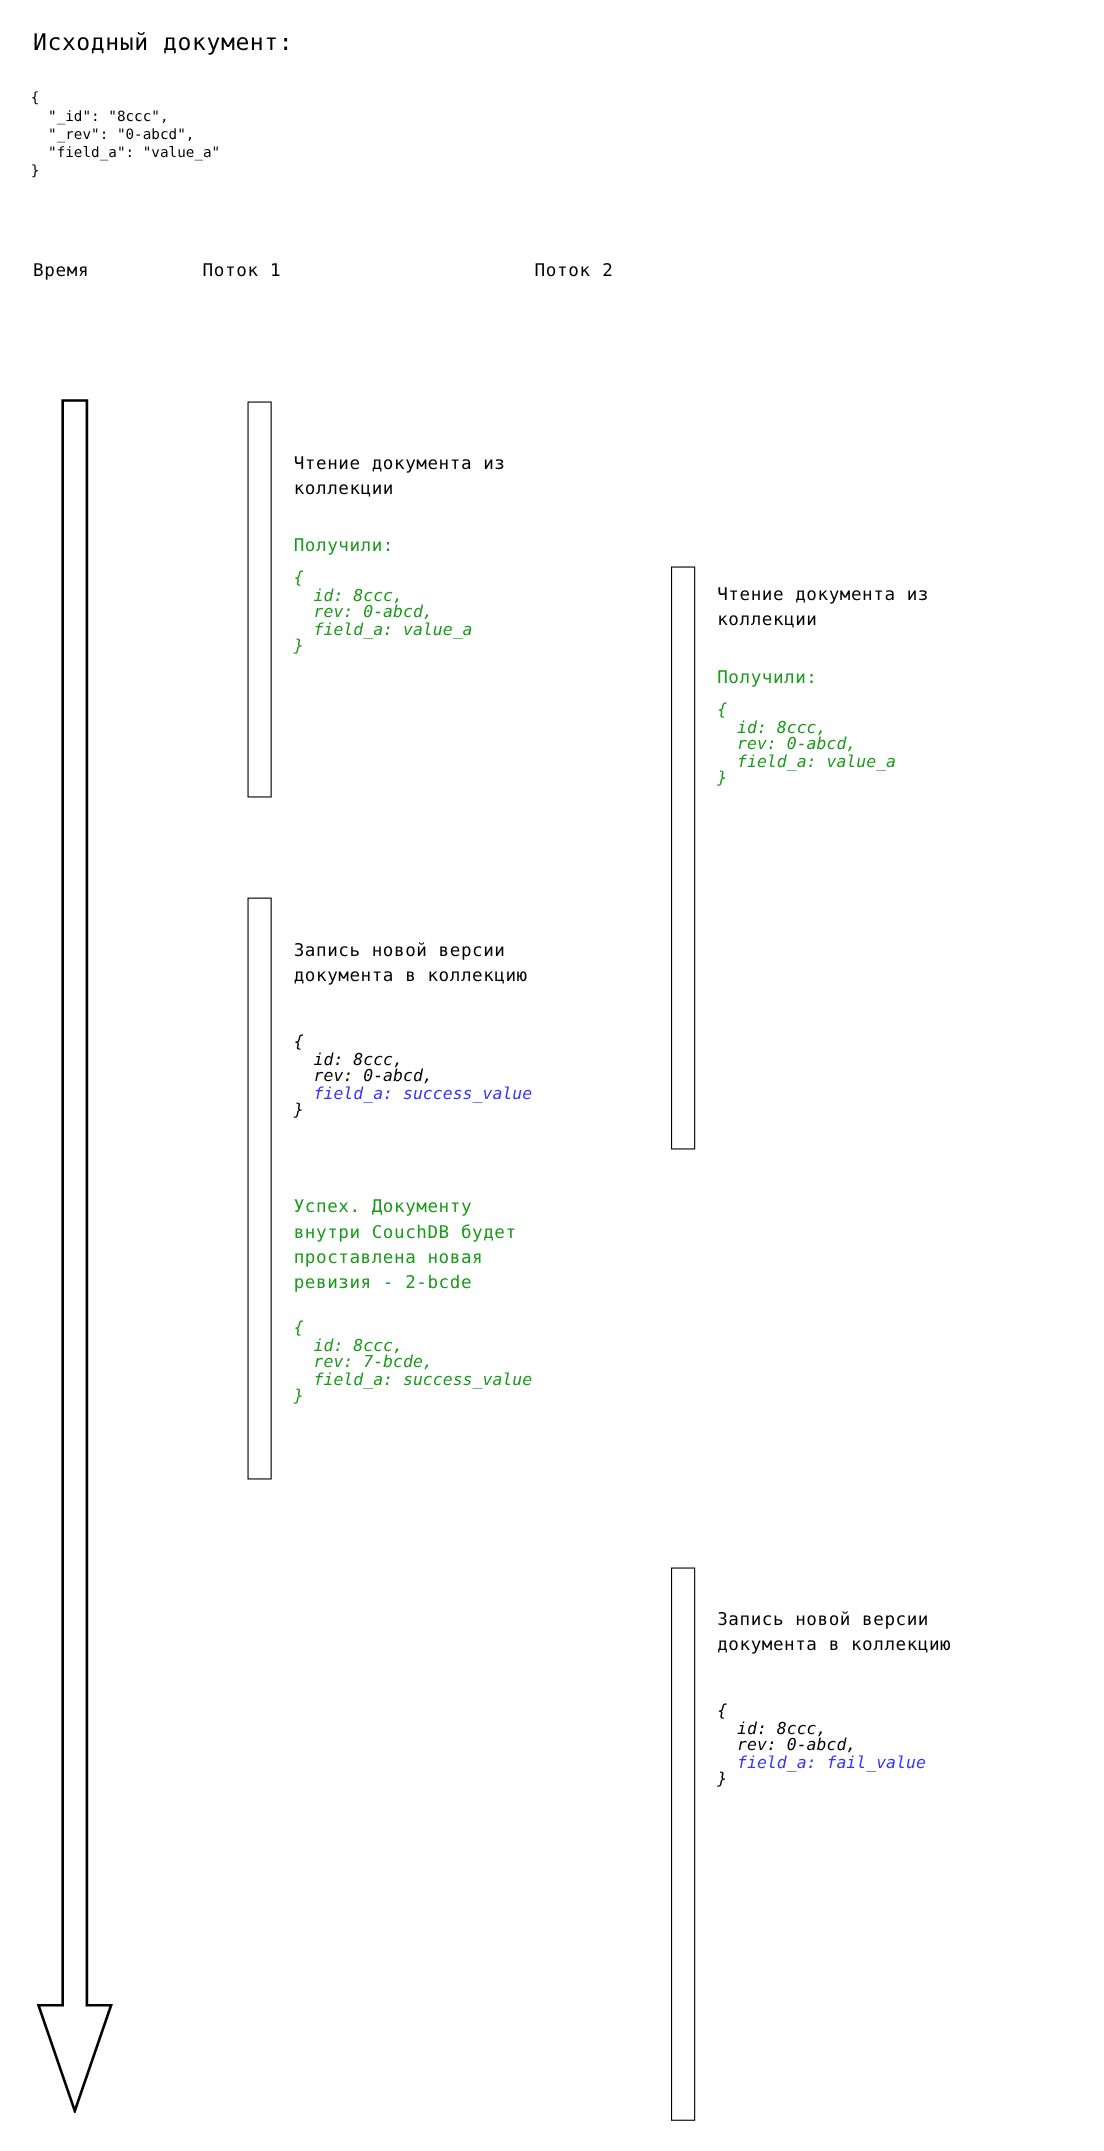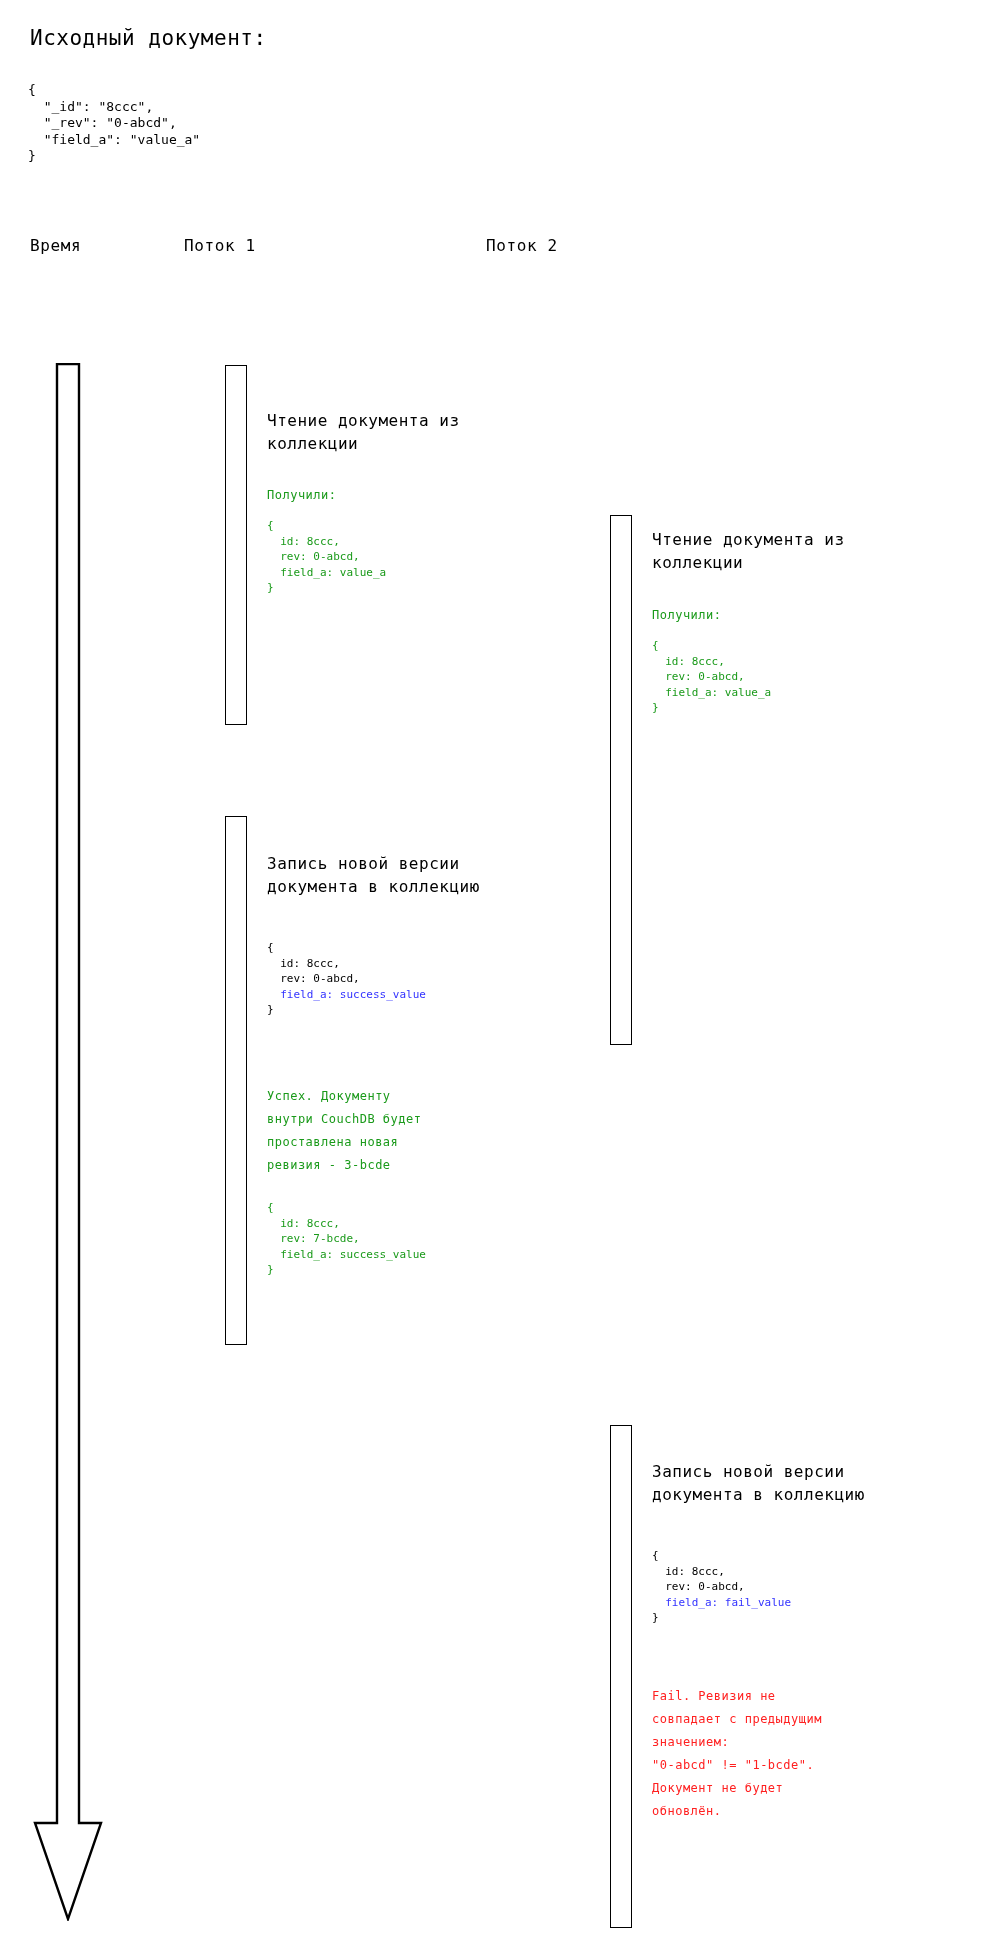--- a/index.html
+++ b/index.html
@@ -69,29 +69,30 @@
 
   
   .step-title {
     font-size: 16px;
     line-height: 23px;
     letter-spacing: 0.5px;
     color: #000;
     white-space: pre;
   }
   .step-label {
-    font-size: 12px;
+    font-size: 16px;
     line-height: 23px;
     letter-spacing: 0.5px;
     white-space: pre;
   }
   .code {
-    font-size: 11px;
+    font-size: 15px;
     line-height: 15.5px;
     white-space: pre;
+    font-style: italic;
   }
   .green { color: #1a9a1a; }
   .red   { color: #ff2020; }
 </style>
 </head>
 <body>
 
 <div id="page">
 
   <div class="abs doc-title">Исходный документ:</div>
@@ -136,34 +137,28 @@
   <div class="abs step-title" style="left:267px; top:852px; width:330px;">Запись новой версии
 документа в коллекцию</div>
   <div class="abs code" style="left:267px; top:940px;"><span style="color: rgb(0, 0, 0);">{</span>
 <span style="color: rgb(0, 0, 0);">  id: 8ccc,</span>
 <span style="color: rgb(0, 0, 0);">  rev: 0-abcd,</span>
 <span style="color: rgb(51, 51, 255);">  field_a: success_value</span>
 <span style="color: rgb(0, 0, 0);">}</span></div>
   <div class="abs step-label green" style="left:267px; top:1085px;">Успех. Документу
 внутри CouchDB будет
 проставлена новая
-ревизия - 3-bcde</div>
+ревизия - 2-bcde</div>
   <div class="abs code" style="left:267px; top:1200px;"><span style="color: rgb(26, 154, 26);">{</span>
 <span style="color: rgb(26, 154, 26);">  id: 8ccc,</span>
 <span style="color: rgb(26, 154, 26);">  rev: 7-bcde,</span>
 <span style="color: rgb(26, 154, 26);">  field_a: success_value</span>
 <span style="color: rgb(26, 154, 26);">}</span></div>
 
   <div class="abs step-title" style="left:652px; top:1460px; width:340px;">Запись новой версии
 документа в коллекцию</div>
   <div class="abs code" style="left:652px; top:1548px;"><span style="color: rgb(0, 0, 0);">{</span>
 <span style="color: rgb(0, 0, 0);">  id: 8ccc,</span>
 <span style="color: rgb(0, 0, 0);">  rev: 0-abcd,</span>
 <span style="color: rgb(51, 51, 255);">  field_a: fail_value</span>
 <span style="color: rgb(0, 0, 0);">}</span></div>
-  <div class="abs step-label red" style="left:652px; top:1685px;">Fail. Ревизия не
-совпадает с предыдущим
-значением:
-"0-abcd" != "1-bcde".
-Документ не будет
-обновлён.</div>
 
 </div>
 
 </body></html>

